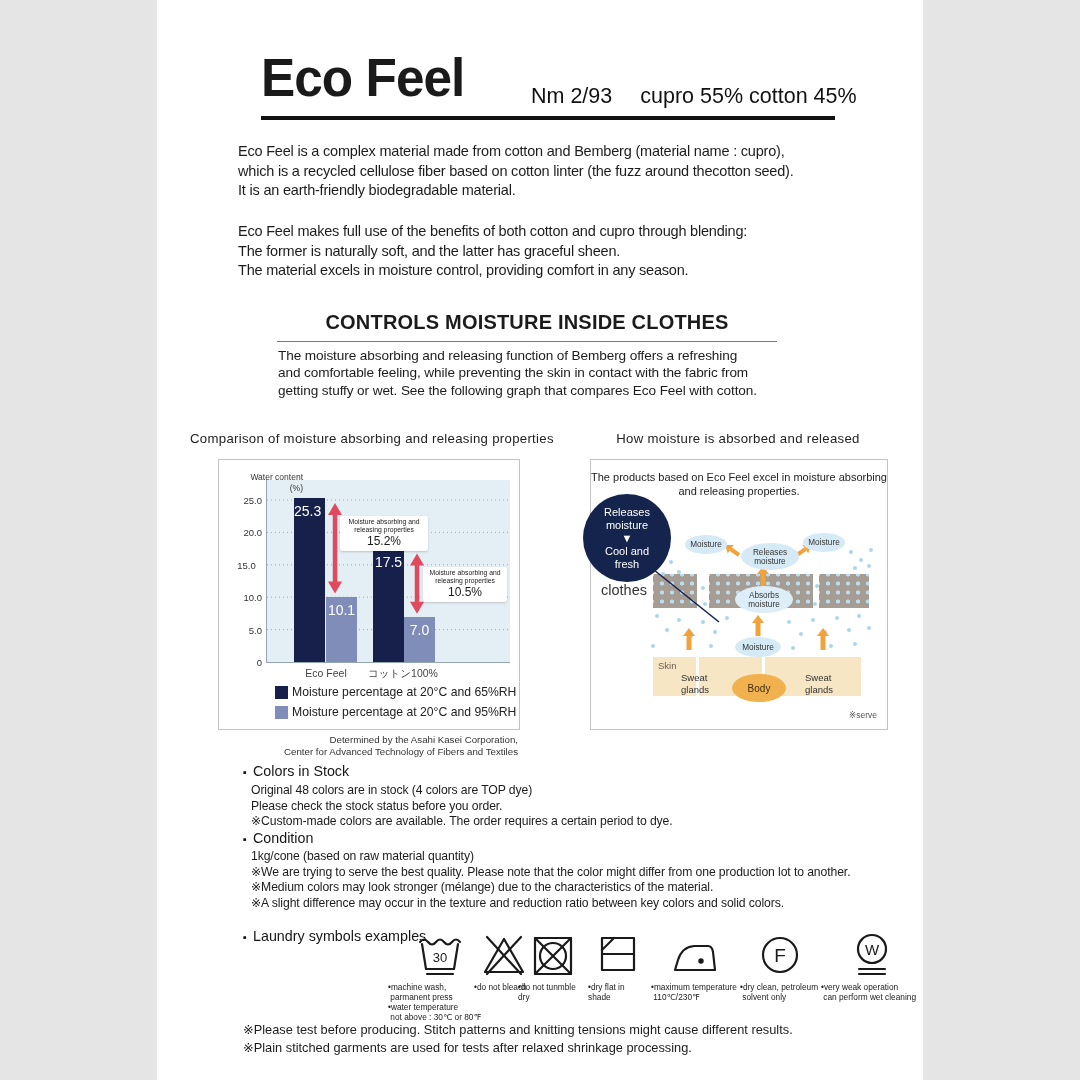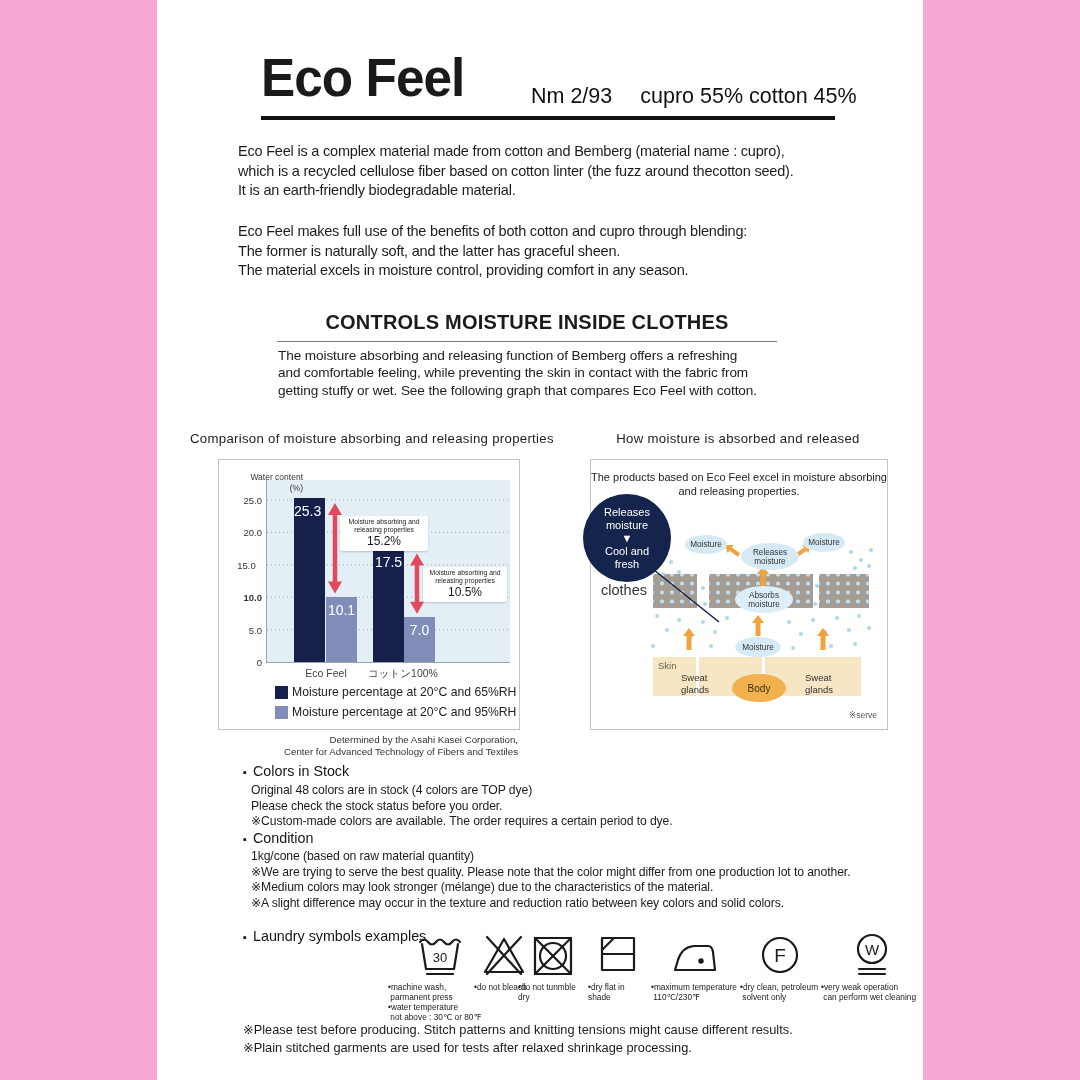--- a/index.html
+++ b/index.html
@@ -1,16 +1,16 @@
 <!DOCTYPE html>
 <html><head>
 <meta charset="utf-8">
 <style>
   html,body{margin:0;padding:0;}
-  #canvas{position:relative;width:1080px;height:1080px;background:#f9a8d4;
+  #canvas{position:relative;width:1080px;height:1080px;background:#e5e5e5;
     font-family:"Liberation Sans","DejaVu Sans",sans-serif;color:#1a1a1a;overflow:hidden;}
   .page{position:absolute;left:157px;top:0;width:766px;height:1080px;background:#ffffff;}
   .abs{position:absolute;}
   [data-bind-lines]{white-space:pre-line;}
   .doc-title{font-size:54px;font-weight:700;letter-spacing:-1px;transform:scaleX(.95);transform-origin:left bottom;}
   .spec{font-size:21.5px;display:flex;gap:28px;color:#111;}
   .rule{background:#111;height:4px;}
   .para{font-size:14.5px;line-height:19.5px;letter-spacing:-.2px;color:#1c1c1c;}
   .h2wrap{text-align:center;border-bottom:1px solid #777;padding-bottom:7px;}
   .h2wrap h2{margin:0;font-size:20px;font-weight:700;letter-spacing:.2px;color:#1b1b1b;}
@@ -65,21 +65,21 @@
           <line x1="48" y1="40" x2="290" y2="40" stroke="#8fb0c4" stroke-width="1" stroke-dasharray="1,3"></line>
         </svg>
         <div style="position: absolute; left: 12px; top: 67.4px; width: 31px; text-align: right; font-size: 9.5px; color: rgb(51, 51, 51);">20.0</div>
         <svg width="300" height="269" style="position: absolute; left: 0px; top: 0px; pointer-events: none;">
           <line x1="48" y1="72.39999999999998" x2="290" y2="72.39999999999998" stroke="#8fb0c4" stroke-width="1" stroke-dasharray="1,3"></line>
         </svg>
         <div style="position: absolute; left: 12px; top: 99.8px; width: 31px; text-align: center; font-size: 9.5px; color: rgb(51, 51, 51);">15.0</div>
         <svg width="300" height="269" style="position: absolute; left: 0px; top: 0px; pointer-events: none;">
           <line x1="48" y1="104.8" x2="290" y2="104.8" stroke="#8fb0c4" stroke-width="1" stroke-dasharray="1,3"></line>
         </svg>
-        <div style="position: absolute; left: 12px; top: 132.2px; width: 31px; text-align: right; font-size: 9.5px; color: rgb(51, 51, 51); font-weight: bold;">10.0</div>
+        <div style="position: absolute; left: 12px; top: 132.2px; width: 31px; text-align: right; font-size: 9.5px; color: rgb(51, 51, 51);">10.0</div>
         <svg width="300" height="269" style="position: absolute; left: 0px; top: 0px; pointer-events: none;">
           <line x1="48" y1="137.2" x2="290" y2="137.2" stroke="#8fb0c4" stroke-width="1" stroke-dasharray="1,3"></line>
         </svg>
         <div style="position: absolute; left: 12px; top: 164.6px; width: 31px; text-align: right; font-size: 9.5px; color: rgb(51, 51, 51);">5.0</div>
         <svg width="300" height="269" style="position: absolute; left: 0px; top: 0px; pointer-events: none;">
           <line x1="48" y1="169.6" x2="290" y2="169.6" stroke="#8fb0c4" stroke-width="1" stroke-dasharray="1,3"></line>
         </svg>
         <div style="position: absolute; left: 12px; top: 197px; width: 31px; text-align: right; font-size: 9.5px; color: rgb(51, 51, 51);">0</div>
         <div style="position: absolute; left: 75px; top: 38.056px; width: 31px; height: 163.944px; background: rgb(22, 32, 74);"></div>
         <div style="position: absolute; left: 107px; top: 136.552px; width: 31px; height: 65.448px; background: rgb(127, 141, 184);"></div>

